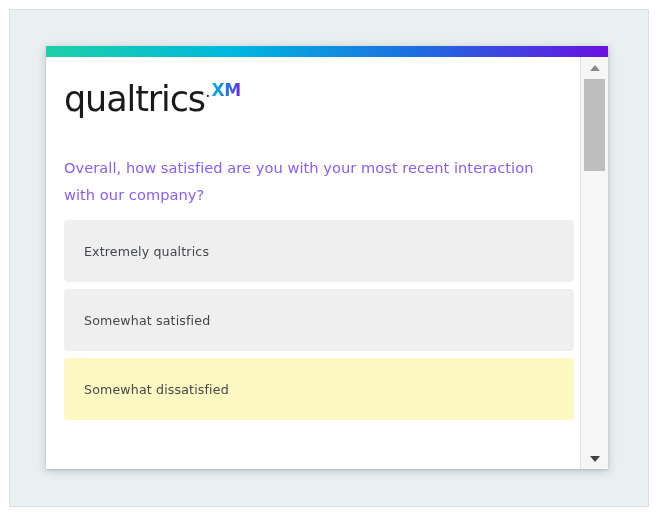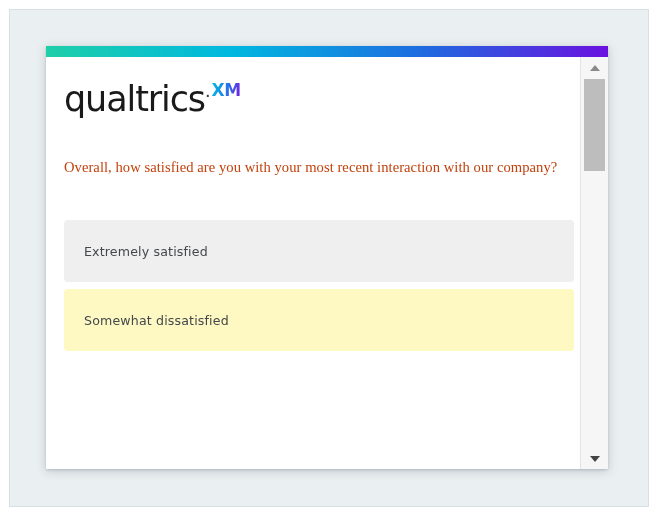--- a/index.html
+++ b/index.html
@@ -184,28 +184,31 @@
   <div id="survey-card">
 
     <div id="brand-bar" style="background: linear-gradient(90deg, rgb(30, 207, 168) 0%, rgb(0, 184, 224) 33%, rgb(30, 107, 224) 67%, rgb(106, 17, 224) 100%);"></div>
 
     <div id="card-body">
 
       <div id="logo-block">
         <span id="logo-word" style="color: rgb(26, 26, 26);">qualtrics</span><span id="logo-dot">.</span><span id="logo-xm">XM</span>
       </div>
 
-      <div id="question-text" style="color: #c2410c; font-family: Liberation Serif, serif;">Overall, how satisfied are you with your most recent interaction with our company?</div>
+      <div id="question-text" style="color: #8b5cf6;">Overall, how satisfied are you with your most recent interaction with our company?</div>
 
       <div id="choice-list">
 
         <div class="choice-row" style="background: rgb(239, 239, 239);">
-          <span class="choice-label" style="color: rgb(68, 72, 76);">Extremely satisfied</span>
+          <span class="choice-label" style="color: rgb(68, 72, 76);">Extremely qualtrics</span>
         </div>
 
+        <div class="choice-row" style="background: rgb(239, 239, 239);">
+          <span class="choice-label" style="color: rgb(68, 72, 76);">Somewhat satisfied</span>
+        </div>
 
 
         <div class="choice-row" style="background: #fef9c3;">
           <span class="choice-label" style="color: rgb(68, 72, 76);">Somewhat dissatisfied</span>
         </div>
 
       </div>
     </div>
 
     <div id="scrollbar" style="background: rgb(246, 246, 246);">

